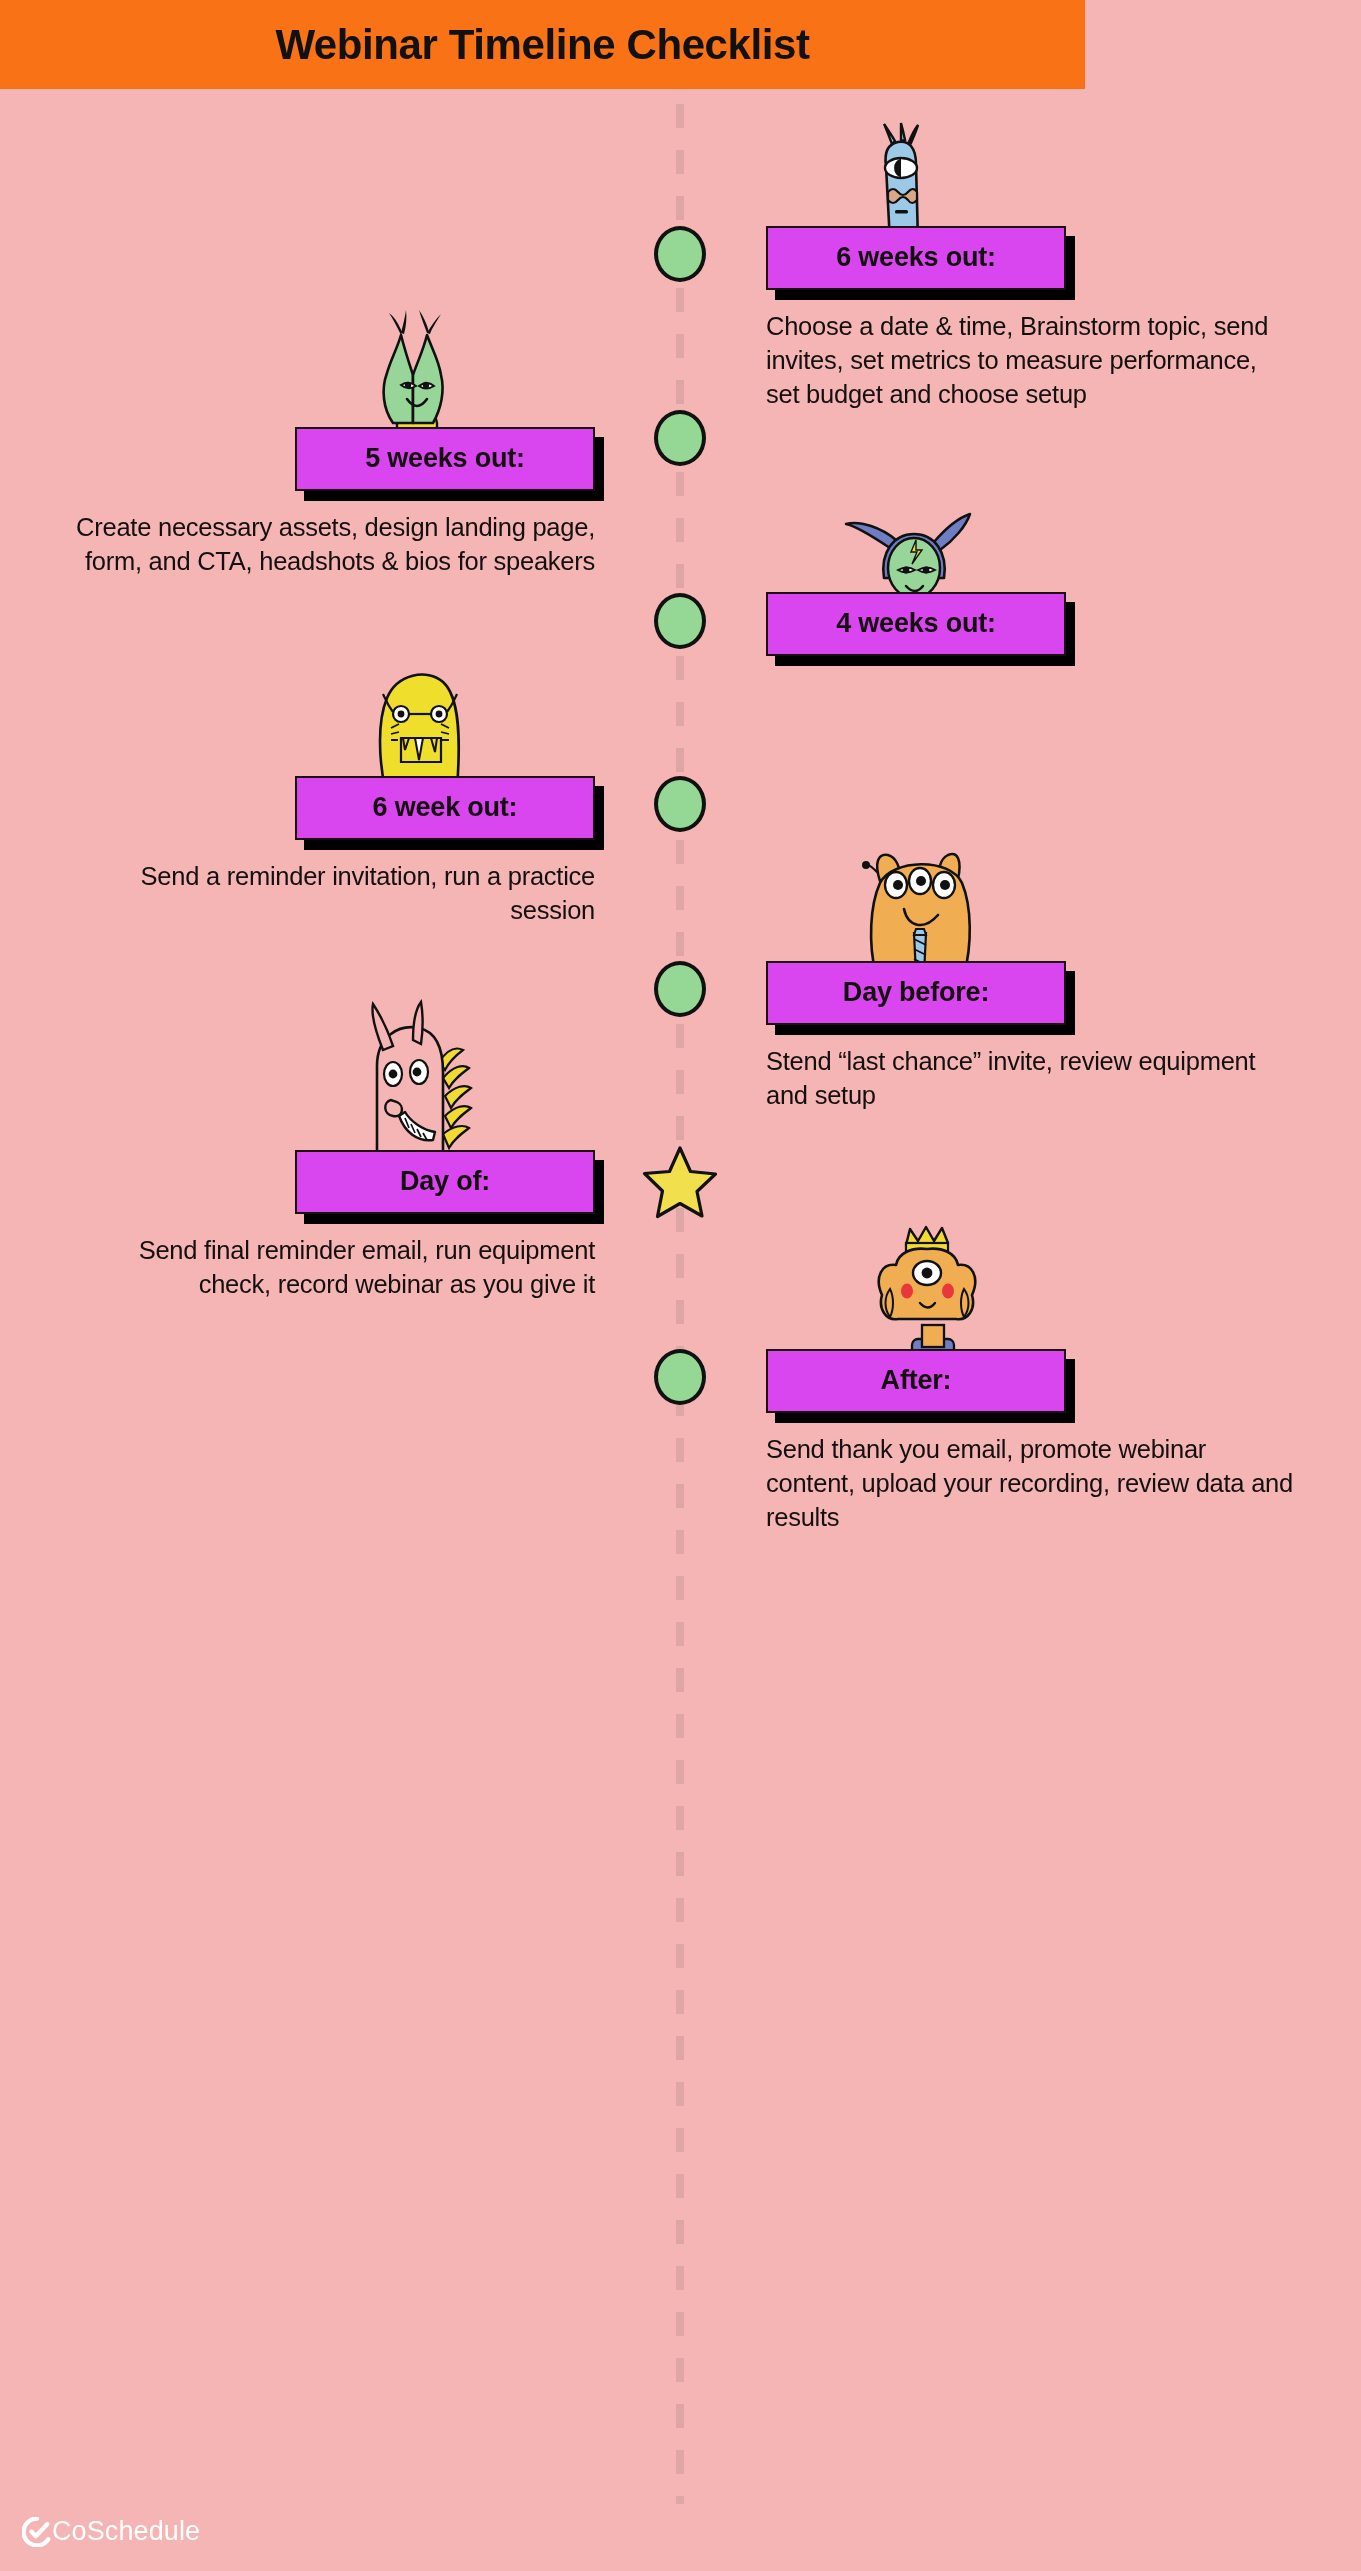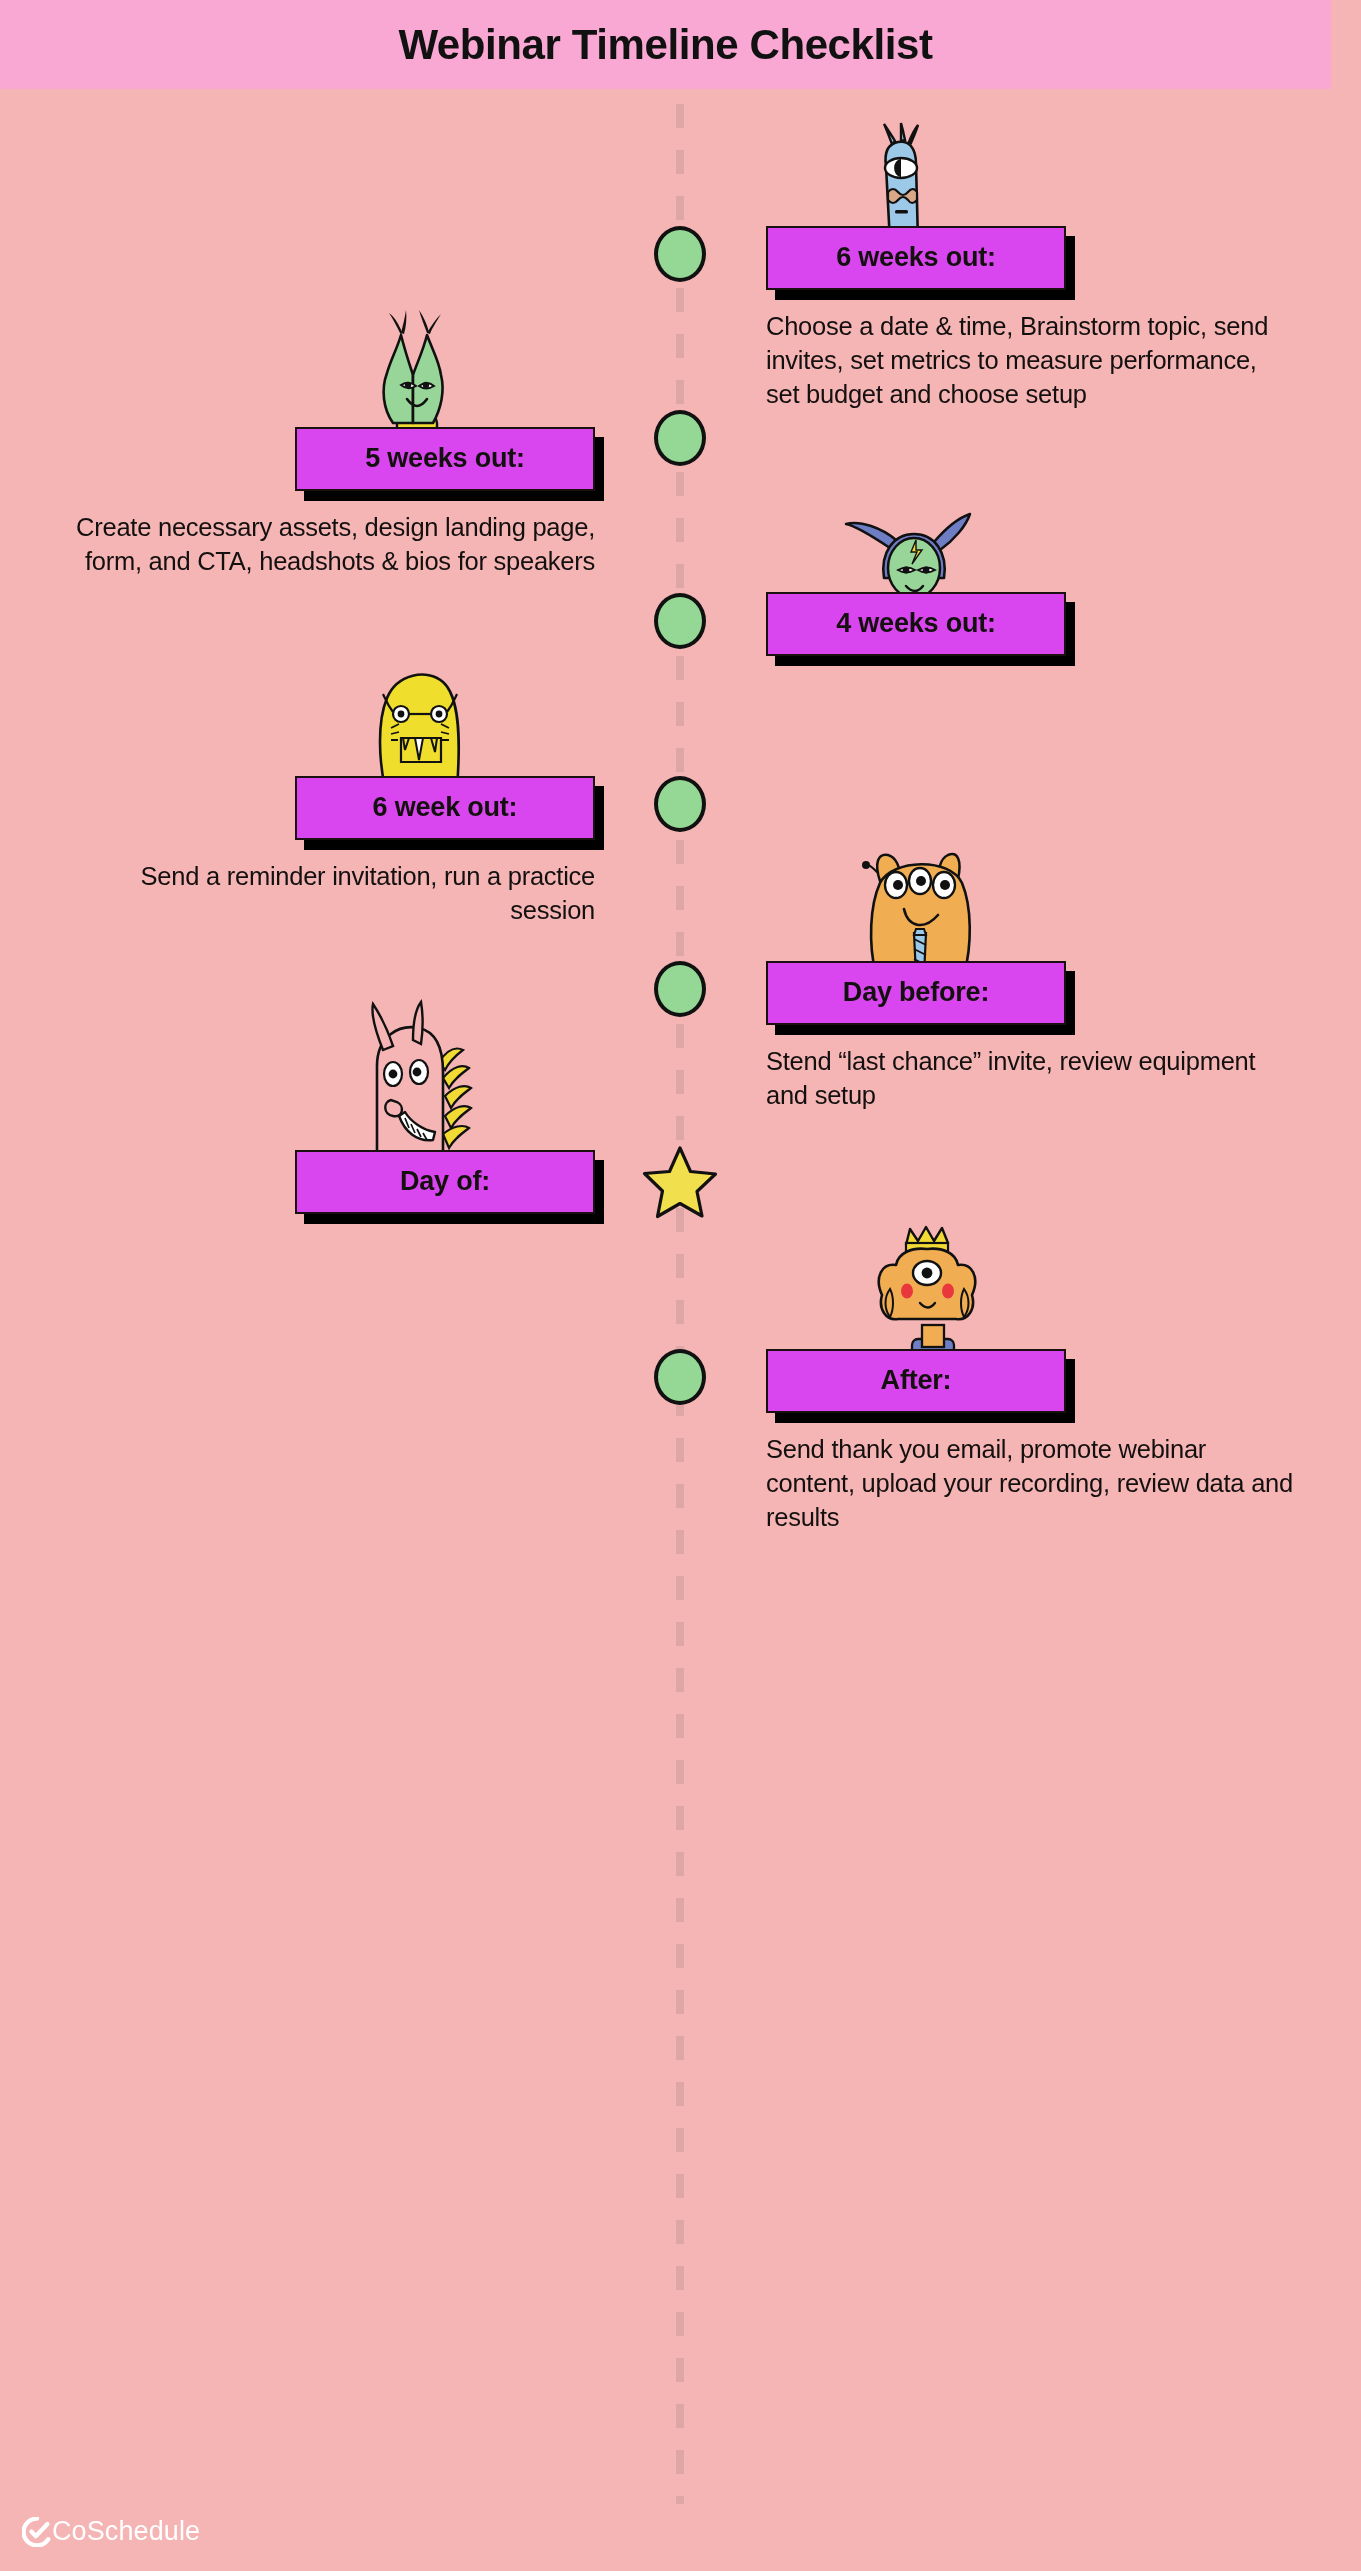--- a/index.html
+++ b/index.html
@@ -14,23 +14,23 @@
     font-family: "Liberation Sans", sans-serif;
     background: #f5b5b5;
     position: relative;
     overflow: hidden;
   }
 
   
   .header {
     position: absolute;
     left: 0; top: 0;
-    width: 1331px;
+    width: 1085px;
     height: 89px;
-    background: #f9a8d4;
+    background: #f97316;
     display: flex;
     align-items: center;
     justify-content: center;
   }
   .header-title {
     font-size: 42px;
     font-weight: bold;
     color: #111111;
     letter-spacing: -0.4px;
     text-align: center;
@@ -318,20 +318,21 @@
         <path d="M48 100 C40 102 40 114 50 116 C60 118 62 106 54 102 Z" fill="none" stroke="#111111" stroke-width="2.4"></path>
         <path d="M56 116 C62 132 74 142 90 140 L92 132 C80 130 68 122 62 112 Z" fill="#ffffff" stroke="#111111" stroke-width="2.4" stroke-linejoin="round"></path>
         <path d="M62 118 L66 128 M68 124 L72 133 M74 129 L78 137 M80 133 L84 140" stroke="#111111" stroke-width="1.7" fill="none"></path>
       </svg>
     </div>
     <div class="plate-shadow"></div>
     <div class="plate">
       <span class="plate-label">Day of:</span>
     </div>
   </div>
+  <div class="row-desc">Send final reminder email, run equipment check, record webinar as you give it</div>
 </div>
 
 <div class="row right" style="top:1349px;">
   <div class="plate-wrap">
     <div class="char" style="left:86px; top:-124px;">
       <svg width="160" height="140" viewBox="0 0 160 140">
         <rect x="60" y="114" width="42" height="26" rx="6" fill="#6E7DC4" stroke="#111111" stroke-width="2.3"></rect>
         <rect x="70" y="100" width="22" height="22" fill="#F0AD52" stroke="#111111" stroke-width="2.3"></rect>
         <path d="M54 20 L58 4 L66 16 L74 2 L82 16 L90 3 L96 18 Z" fill="#F2DA35" stroke="#111111" stroke-width="2.4" stroke-linejoin="round"></path>
         <rect x="54" y="18" width="42" height="9" fill="#F2DA35" stroke="#111111" stroke-width="2.2"></rect>

